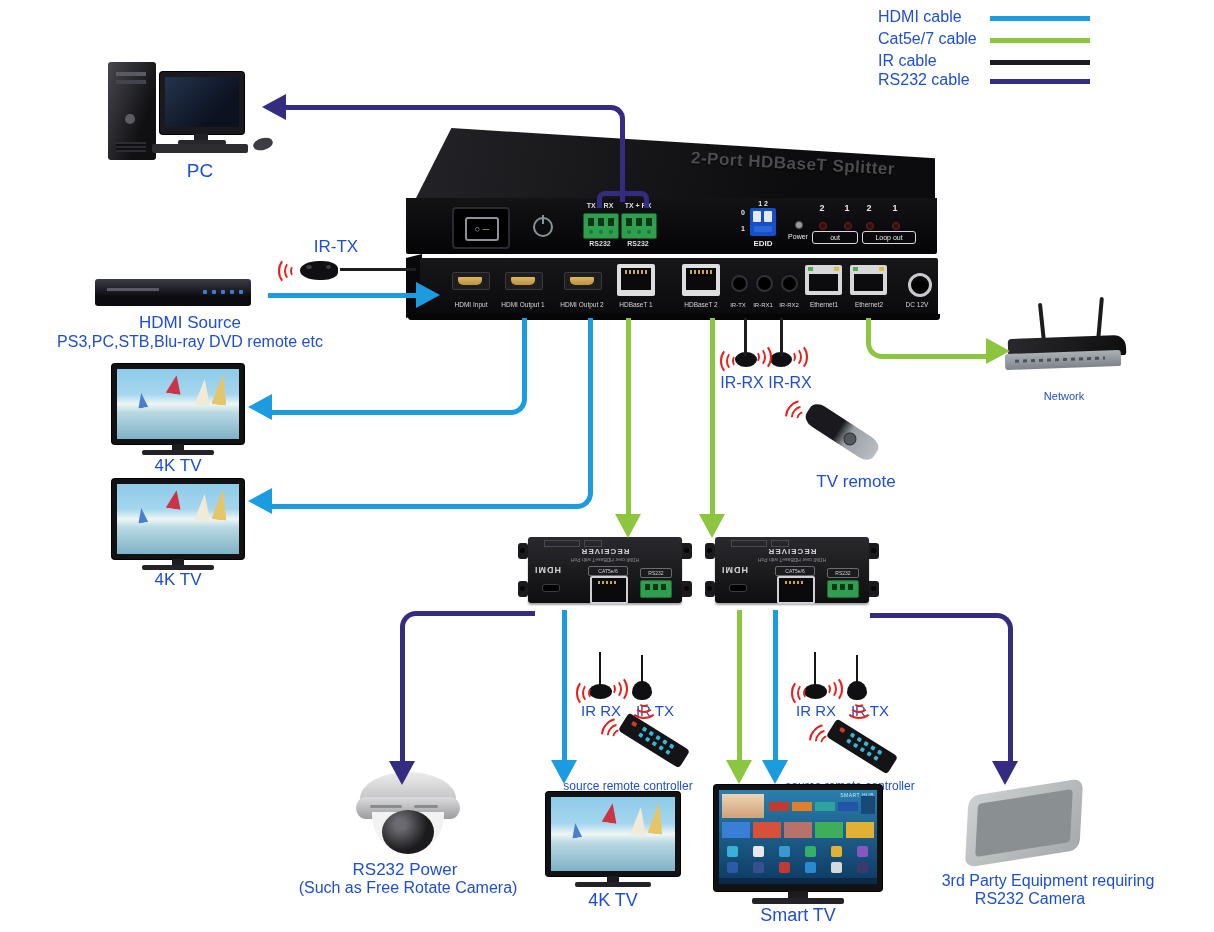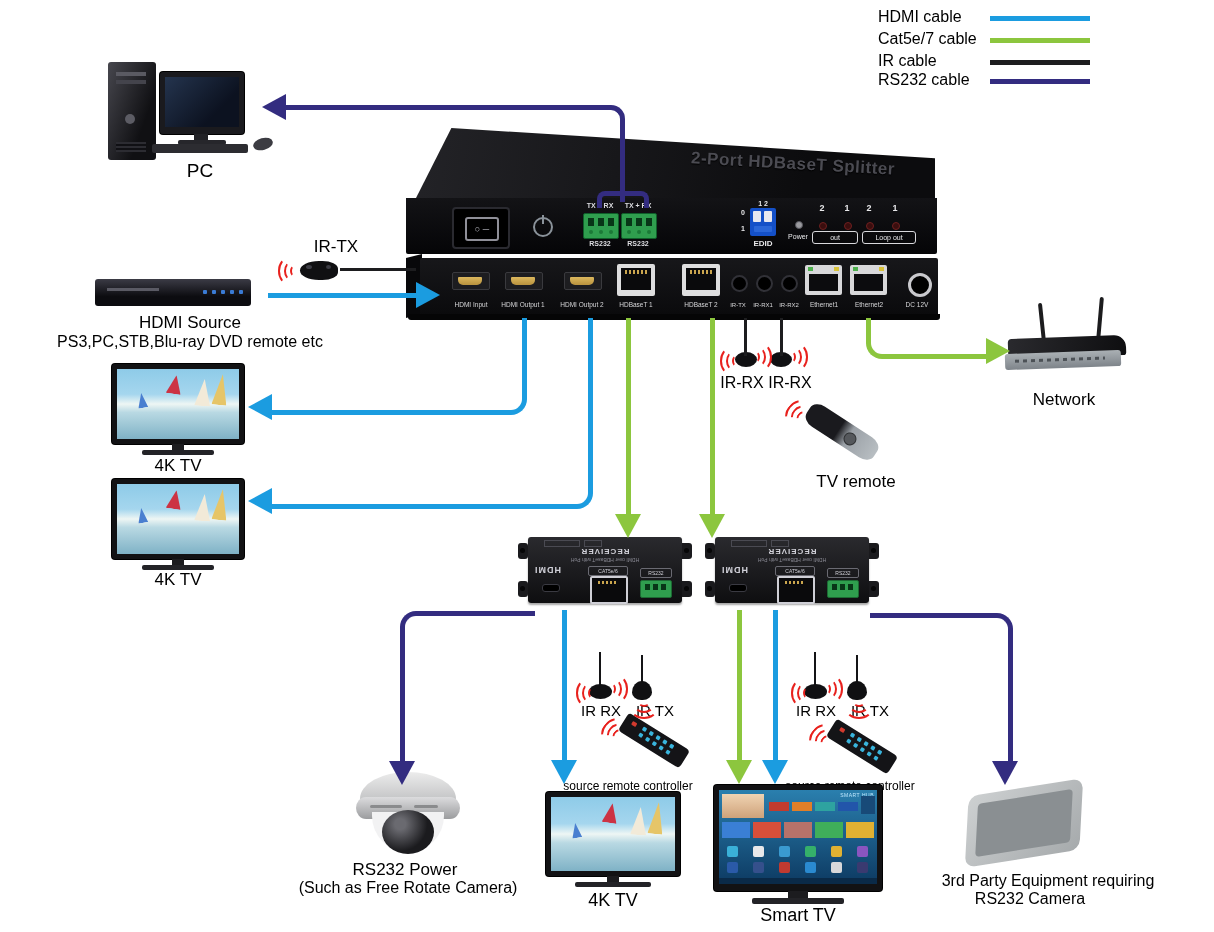--- a/index.html
+++ b/index.html
@@ -1,19 +1,19 @@
 <!DOCTYPE html>
 <html><head>
 <meta charset="utf-8">
 <style>
   html,body{margin:0;padding:0;background:#fff}
   #canvas{position:relative;width:1214px;height:932px;background:#fff;overflow:hidden;
           font-family:"Liberation Sans",sans-serif;color:#231f20}
   .abs{position:absolute}
-  .lbl{position:absolute;text-align:center;line-height:1.15;color:#000000}
+  .lbl{position:absolute;text-align:center;line-height:1.15;color:#1d4ed8}
   .wire{position:absolute;z-index:6}
   .fill{background:currentColor}
   
   .arr{position:absolute;width:0;height:0;z-index:6}
   .arr.left {border-top:13px solid transparent;border-bottom:13px solid transparent;border-right:24px solid currentColor}
   .arr.right{border-top:13px solid transparent;border-bottom:13px solid transparent;border-left:24px solid currentColor}
   .arr.down {border-left:13px solid transparent;border-right:13px solid transparent;border-top:24px solid currentColor}
   
   .arcs{position:absolute;width:20px;height:26px;z-index:5}
   .arcs i{position:absolute;border:2px solid transparent;border-radius:50%}
@@ -313,21 +313,21 @@
     <div class="lbl" style="left:796px;top:472px;width:120px;font-size:17px">TV remote</div>
   </div>
 
   <div>
     <div class="abs" style="left:1040px;top:303px;width:4px;height:40px;background:#1c1c1e;border-radius:2px;transform:rotate(-6deg)"></div>
     <div class="abs" style="left:1098px;top:297px;width:4px;height:44px;background:#1c1c1e;border-radius:2px;transform:rotate(5deg)"></div>
     <div class="abs" style="left:1008px;top:337px;width:118px;height:20px;background:linear-gradient(100deg,#2a2a2e,#0e0e10);border-radius:4px 12px 3px 3px;transform:rotate(-2deg)"></div>
     <div class="abs" style="left:1005px;top:352px;width:116px;height:16px;background:linear-gradient(#aab0b4,#7e848a);border-radius:3px;transform:rotate(-2deg)">
       <i class="abs" style="left:10px;top:6px;width:90px;height:3px;background:repeating-linear-gradient(90deg,#4c5156 0 4px,transparent 4px 8px)"></i>
     </div>
-    <div class="lbl" style="left:1008px;top:390px;width:112px;font-size:17px">Network</div>
+    <div class="lbl" style="left:1008px;top:390px;width:112px;font-size:11px">Network</div>
   </div>
 
   <div class="rxbox" style="left:528px;top:537px">
     <i class="ear" style="left:-10px;top:6px">
         <i></i>
       </i>
     <i class="ear" style="left:-10px;top:44px">
         <i></i>
       </i>
     <i class="ear" style="left:154px;top:6px;border-radius:0 3px 3px 0">

